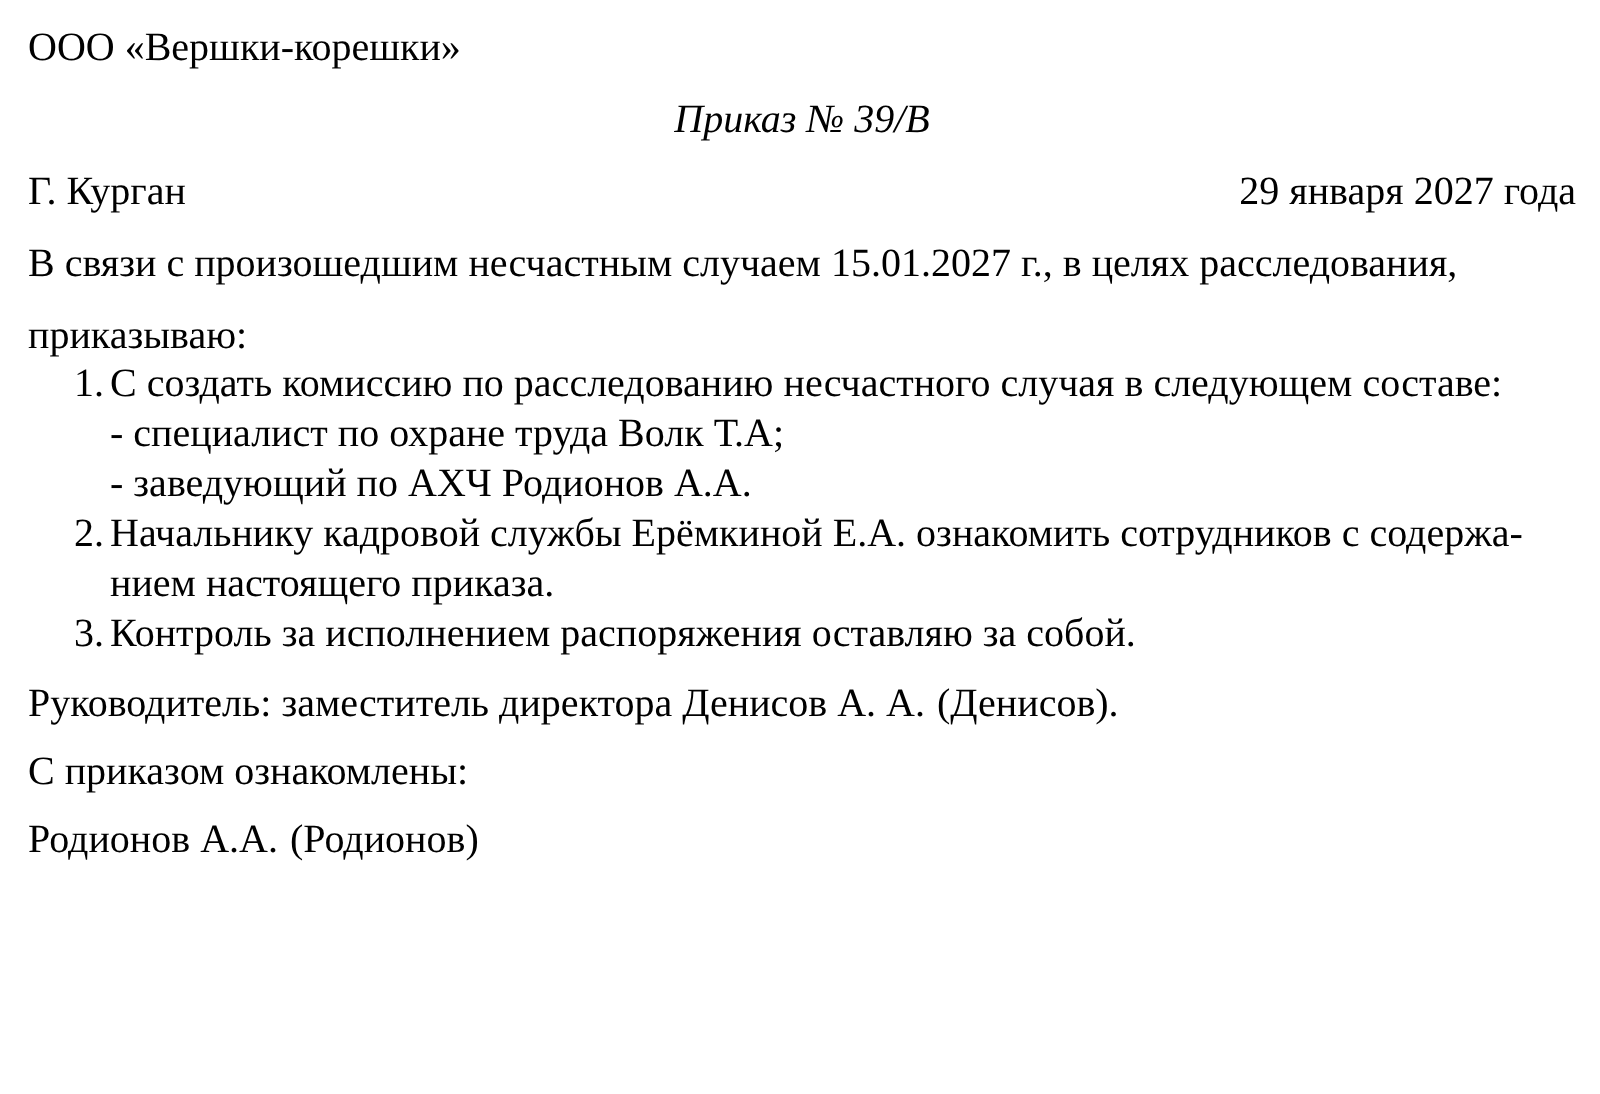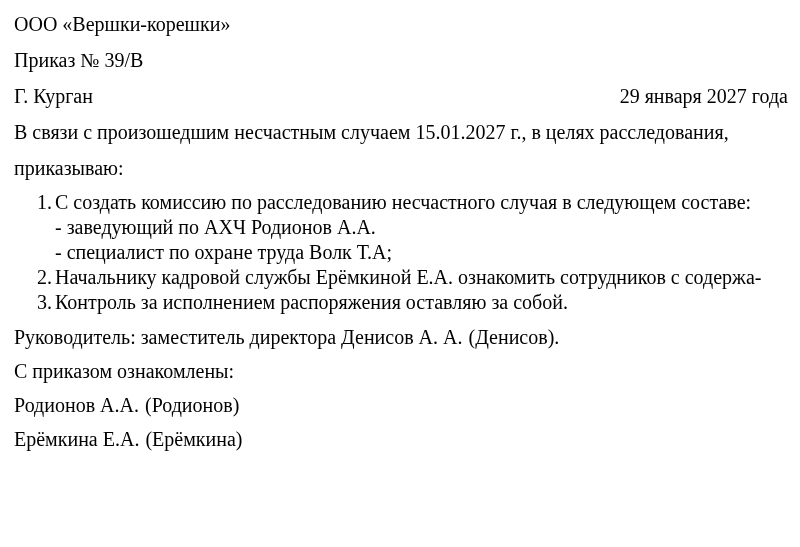--- a/index.html
+++ b/index.html
@@ -20,32 +20,33 @@
     width: 800px;
     height: 432px;
     padding: 12px 12px 0 14px;
   }
   .line {
     line-height: 24px;
     margin: 0 0 12px 0;
     white-space: nowrap;
   }
   .centered {
-    text-align: left;
+    text-align: center;
     white-space: normal;
+    font-style: italic;
   }
   .row-split {
     display: flex;
     justify-content: space-between;
     align-items: flex-start;
     line-height: 24px;
     margin: 3px 0 12px 0;
   }
   .verb {
-    margin-bottom: 10px;
+    margin-bottom: 0;
   }
   .order-list {
     margin: 0 0 10px 0;
   }
   .li-row {
     display: flex;
     line-height: 25px;
   }
   .num {
     flex: 0 0 41px;
@@ -88,43 +89,41 @@
   <p class="line">В связи с произошедшим несчастным случаем 15.01.2027 г., в целях расследования,</p>
 
   <p class="line verb">приказываю:</p>
 
   <div class="order-list">
 
     <div class="li-row">
       <span class="num">1.</span>
       <span class="li-text">С создать комиссию по расследованию несчастного случая в следующем составе:</span>
     </div>
+    <div class="cont">- специалист по охране труда Волк Т.А;</div>
     <div class="cont">- заведующий по АХЧ Родионов А.А.</div>
-    <div class="cont">- специалист по охране труда Волк Т.А;</div>
 
     <div class="li-row">
       <span class="num">2.</span>
       <span class="li-text">Начальнику кадровой службы Ерёмкиной Е.А. ознакомить сотрудников с содержа-</span>
     </div>
+    <div class="cont">нием настоящего приказа.</div>
 
     <div class="li-row">
       <span class="num">3.</span>
       <span class="li-text">Контроль за исполнением распоряжения оставляю за собой.</span>
     </div>
 
   </div>
 
   <p class="sig-line">
     <span>Руководитель: заместитель директора Денисов А. А.</span><span class="sig">(Денисов).</span>
   </p>
 
   <p class="sig-line">С приказом ознакомлены:</p>
 
   <p class="sig-line">
     <span>Родионов А.А.</span><span class="sig">(Родионов)</span>
   </p>
 
-  <p class="sig-line">
-    <span>Ерёмкина Е.А.</span><span class="sig">(Ерёмкина)</span>
-  </p>
 
 
 </div>
 
 </body></html>

